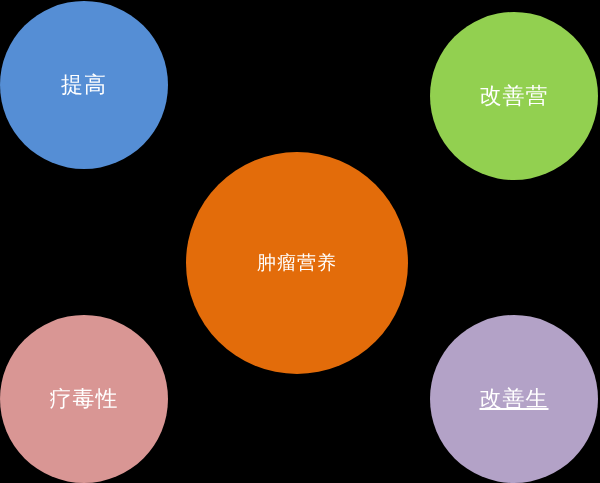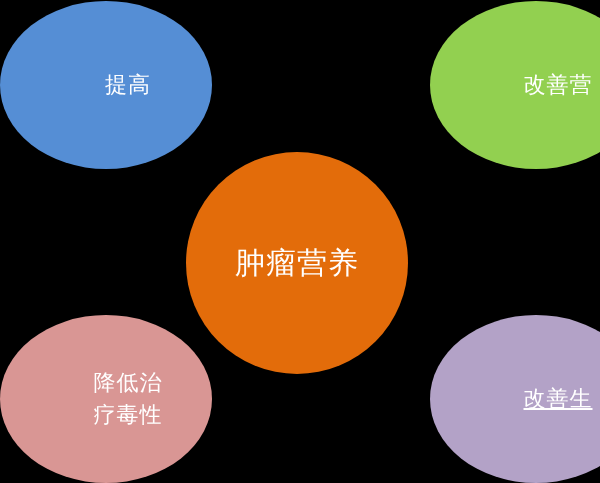--- a/index.html
+++ b/index.html
@@ -10,39 +10,38 @@
       font-family: "DejaVu Sans", "Liberation Sans", sans-serif;
     }
     .circle {
       position: absolute;
       border-radius: 50%;
       display: flex; flex-direction: column;
       align-items: center; justify-content: center;
       color: #ffffff;
       text-align: center;
     }
-    .small { width: 168px; height: 168px; font-size: 22px; line-height: 32px; padding-left: 44px; }
-    .big { width: 222px; height: 222px; font-size: 30px; }
+    .small { width: 168px; height: 168px; font-size: 22px; line-height: 32px; }
+    .big { width: 222px; height: 222px; font-size: 19px; }
     .line { display: block; white-space: nowrap; letter-spacing: 1px; }
   </style>
 </head>
 <body>
 
 <div class="circle small" style="left:0px; top:1px; background:#558ED5;">
   <span class="line">提高</span>
 </div>
 
-<div class="circle small" style="left:430px; top:1px; background:#92D050;">
+<div class="circle small" style="left:430px; top:12px; background:#92D050;">
   <span class="line">改善营</span>
 </div>
 
 <div class="circle big" style="left:186px; top:152px; background:#E36C0A;">
   <span class="line">肿瘤营养</span>
 </div>
 
 <div class="circle small" style="left:0px; top:315px; background:#D99694;">
-  <span class="line">降低治</span>
   <span class="line">疗毒性</span>
 </div>
 
 <div class="circle small" style="left:430px; top:315px; background:#B3A2C7;text-decoration:underline;">
   <span class="line">改善生</span>
 </div>
 
 </body></html>

